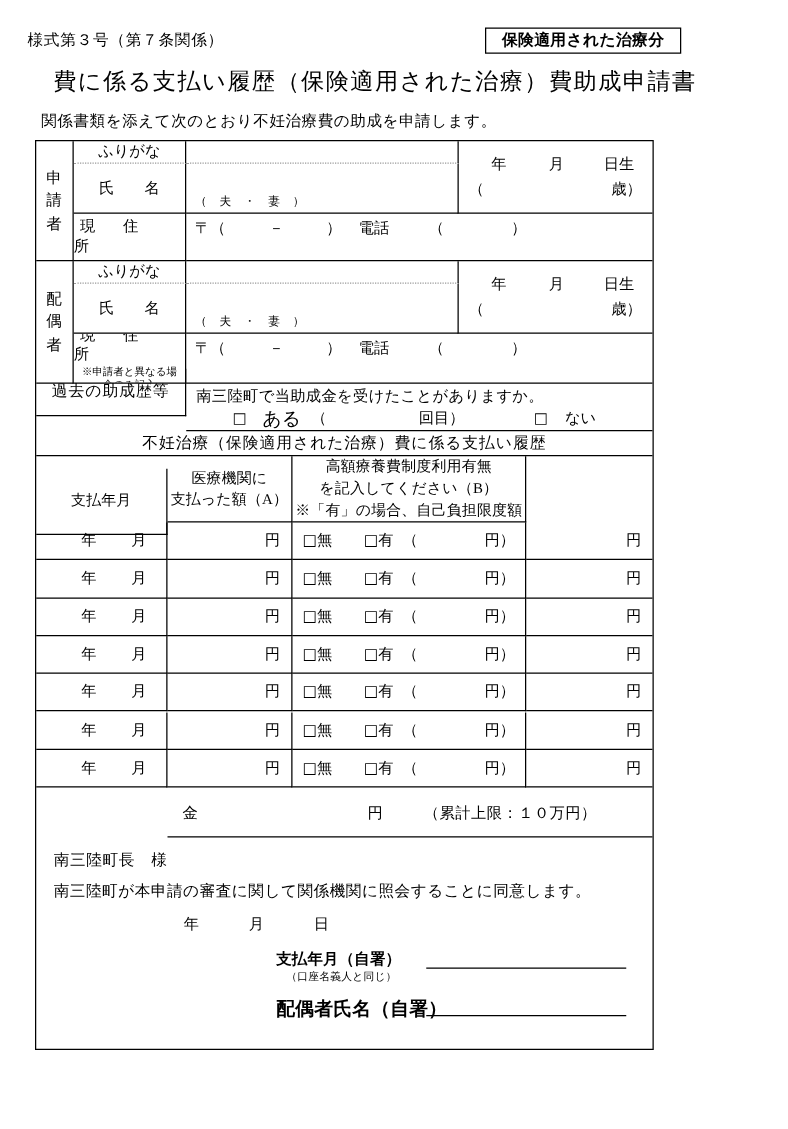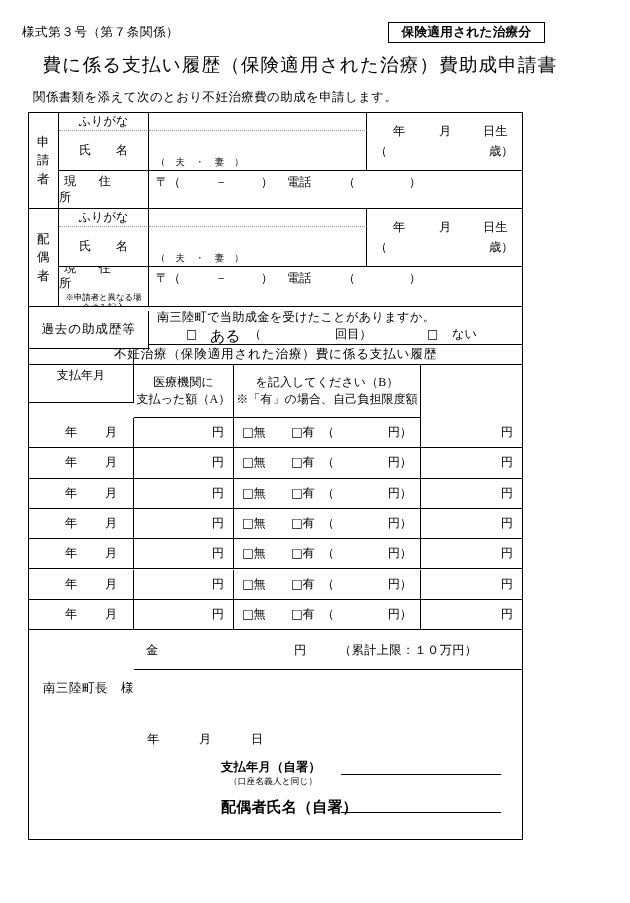--- a/index.html
+++ b/index.html
@@ -228,45 +228,46 @@
     </div>
     <div class="c bb" style="left:120px; top:154px; width:373px; height:40px;">
       <div style="position:absolute; left:7px; top:4px; font-size:12.2px;">〒（</div>
       <div style="position:absolute; left:66px; top:4px; font-size:12.2px;">－</div>
       <div style="position:absolute; left:112px; top:4px; font-size:12.2px;">）</div>
       <div style="position:absolute; left:138px; top:4px; font-size:12.2px;">電話</div>
       <div style="position:absolute; left:194px; top:4px; font-size:12.2px;">（</div>
       <div style="position:absolute; left:260px; top:4px; font-size:12.2px;">）</div>
     </div>
 
-    <div class="c ctr br bb" style="left:0px; top:198px; width:120px; height:38px;text-align:center;">
+    <div class="c ctr br bb" style="left:0px; top:182px; width:120px; height:38px;text-align:center;">
       <span class="sec-title">過去の助成歴等</span>
     </div>
     <div class="c bb" style="left:120px; top:194px; width:373px; height:38px;">
       <div style="position:absolute; left:8px; top:3px; font-size:12.2px; letter-spacing:0.3px; white-space:nowrap;">南三陸町で当助成金を受けたことがありますか。</div>
       <div style="position:absolute; left:37px; top:20px; font-size:12px;" class="checkbox">□</div>
       <div style="position:absolute; left:61px; top:20px; font-size:15px;">ある</div>
       <div style="position:absolute; left:100px; top:20px; font-size:12.2px;">（</div>
       <div style="position:absolute; left:186px; top:20px; font-size:12.2px;">回目）</div>
       <div style="position:absolute; left:278px; top:20px; font-size:12px;" class="checkbox">□</div>
       <div style="position:absolute; left:303px; top:20px; font-size:12.2px;">ない</div>
     </div>
 
     <div class="c ctr bb" style="left:0px; top:232px; width:493px; height:20px;">
       <span class="sec-title">不妊治療（保険適用された治療）費に係る支払い履歴</span>
     </div>
 
-    <div class="c ctr br bb" style="left:0px; top:237px; width:105px; height:53px;">
+    <div class="c ctr br bb" style="left:0px; top:262px; width:105px; height:53px;">
       <span class="hdr-cell">支払年月</span>
     </div>
     <div class="c ctr-col br bb" style="left:105px; top:252px; width:100px; height:53px;align-items:center;">
       <span class="hdr-cell">医療機関に</span>
       <span class="hdr-cell">支払った額（A）</span>
     </div>
     <div class="c ctr-col br bb" style="left:205px; top:252px; width:187px; height:53px;">
+      <span class="hdr-cell">高額療養費制度利用有無</span>
       <span class="hdr-cell">を記入してください（B）</span>
       <span class="hdr-cell">※「有」の場合、自己負担限度額</span>
     </div>
 
     <div id="payment-rows">
         <div class="c br bb" style="left:0px; top:305px; width:105px; height:30.3px;">
           <div style="position:absolute; left:36px; top:7px; font-size:12.2px;">年</div>
           <div style="position:absolute; left:76px; top:7px; font-size:12.2px;">月</div>
         </div>
         <div class="c br bb" style="left:105px; top:305px; width:100px; height:30.3px;">
@@ -380,20 +381,21 @@
       </div>
 
     <div class="c bb" style="left:105px; top:517px; width:388px; height:40px;">
       <div style="position:absolute; left:12px; top:13px; font-size:12.2px;">金</div>
       <div style="position:absolute; left:160px; top:13px; font-size:12.2px;">円</div>
       <div style="position:absolute; left:205px; top:13px; font-size:12.2px; letter-spacing:0.4px;">（累計上限：１０万円）</div>
     </div>
 
     <div class="c" style="left:0px; top:557px; width:493px; height:169px;">
       <div style="position:absolute; left:14px; top:11px; font-size:12.5px; letter-spacing:0.5px;">南三陸町長　様</div>
+      <div style="position:absolute; left:14px; top:36px; font-size:12.5px; letter-spacing:0.4px; white-space:nowrap;">南三陸町が本申請の審査に関して関係機関に照会することに同意します。</div>
 
       <div style="position:absolute; left:118px; top:62px; font-size:12.2px;">年</div>
       <div style="position:absolute; left:170px; top:62px; font-size:12.2px;">月</div>
       <div style="position:absolute; left:222px; top:62px; font-size:12.2px;">日</div>
 
       <div style="position:absolute; left:192px; top:90px; font-family:'DejaVu Sans','Liberation Sans',sans-serif; font-weight:bold; font-size:12.3px; letter-spacing:0.2px;">支払年月（自署）</div>
       <div style="position:absolute; left:200px; top:106px; font-size:8.6px; letter-spacing:0.2px;">（口座名義人と同じ）</div>
       <div class="sig-line" style="left:312px; top:104px; width:160px;"></div>
 
       <div style="position:absolute; left:192px; top:128px; font-family:'DejaVu Sans','Liberation Sans',sans-serif; font-weight:bold; font-size:15px; letter-spacing:0.2px;">配偶者氏名（自署）</div>

